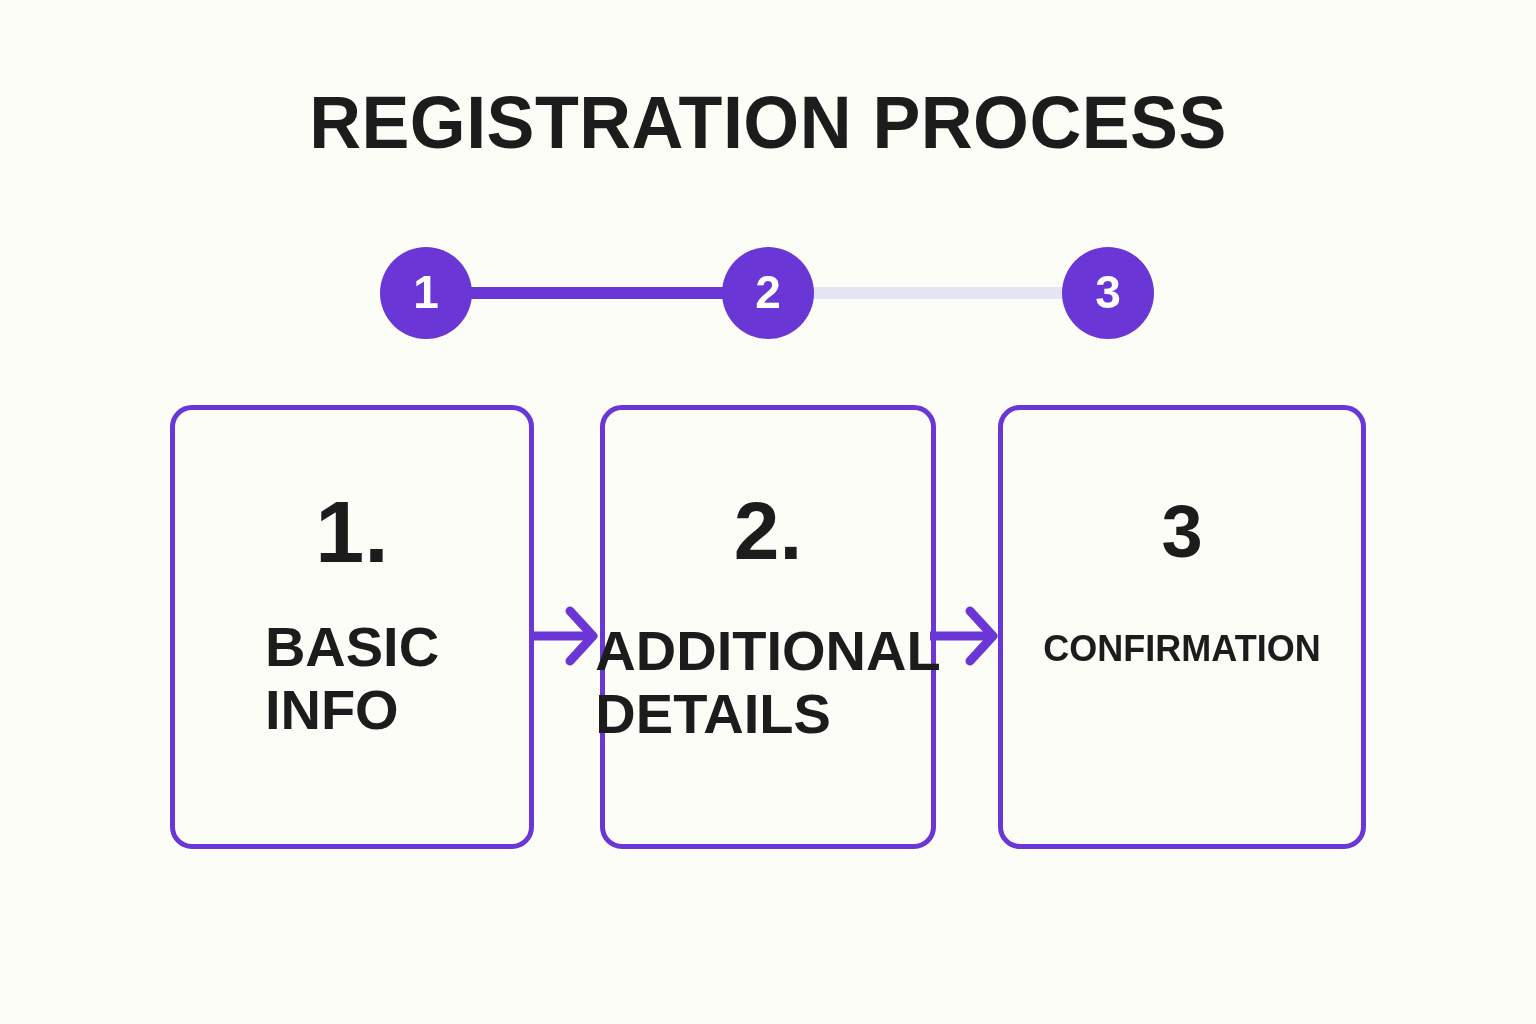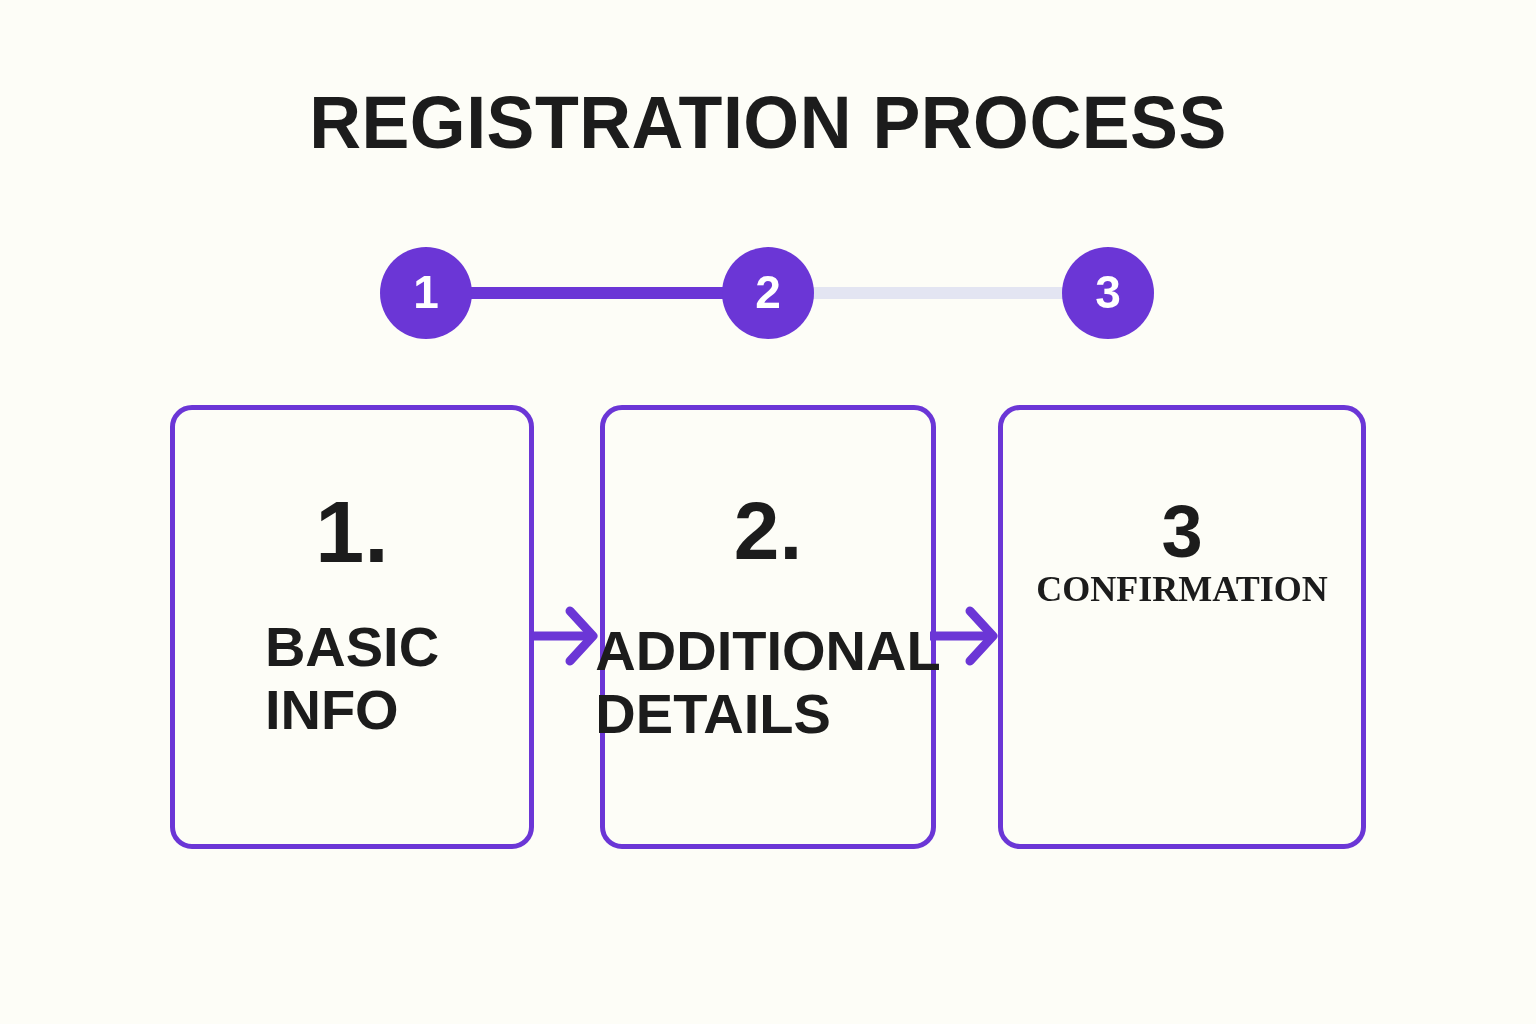--- a/index.html
+++ b/index.html
@@ -126,21 +126,21 @@
     font-family: "Liberation Sans", sans-serif;
     font-weight: 700;
     color: #1c1c1c;
     text-align: left;
     text-transform: uppercase;
     line-height: 1.12;
     white-space: pre-line;
   }
   .card-1 .card-label { font-size: 56px; margin-top: 40px; letter-spacing: 0px; }
   .card-2 .card-label { font-size: 56px; margin-top: 48px; letter-spacing: 0px; }
-  .card-3 .card-label { font-size: 36px; letter-spacing: 0px; font-family: Liberation Serif, serif; }
+  .card-3 .card-label { font-size: 36px; margin-top: 60px; letter-spacing: 0px; }
 
   
   .arrow {
     position: absolute;
     top: 603px;
     width: 72px;
     height: 66px;
   }
   .arrow-1 { left: 528px; }
   .arrow-2 { left: 928px; }

